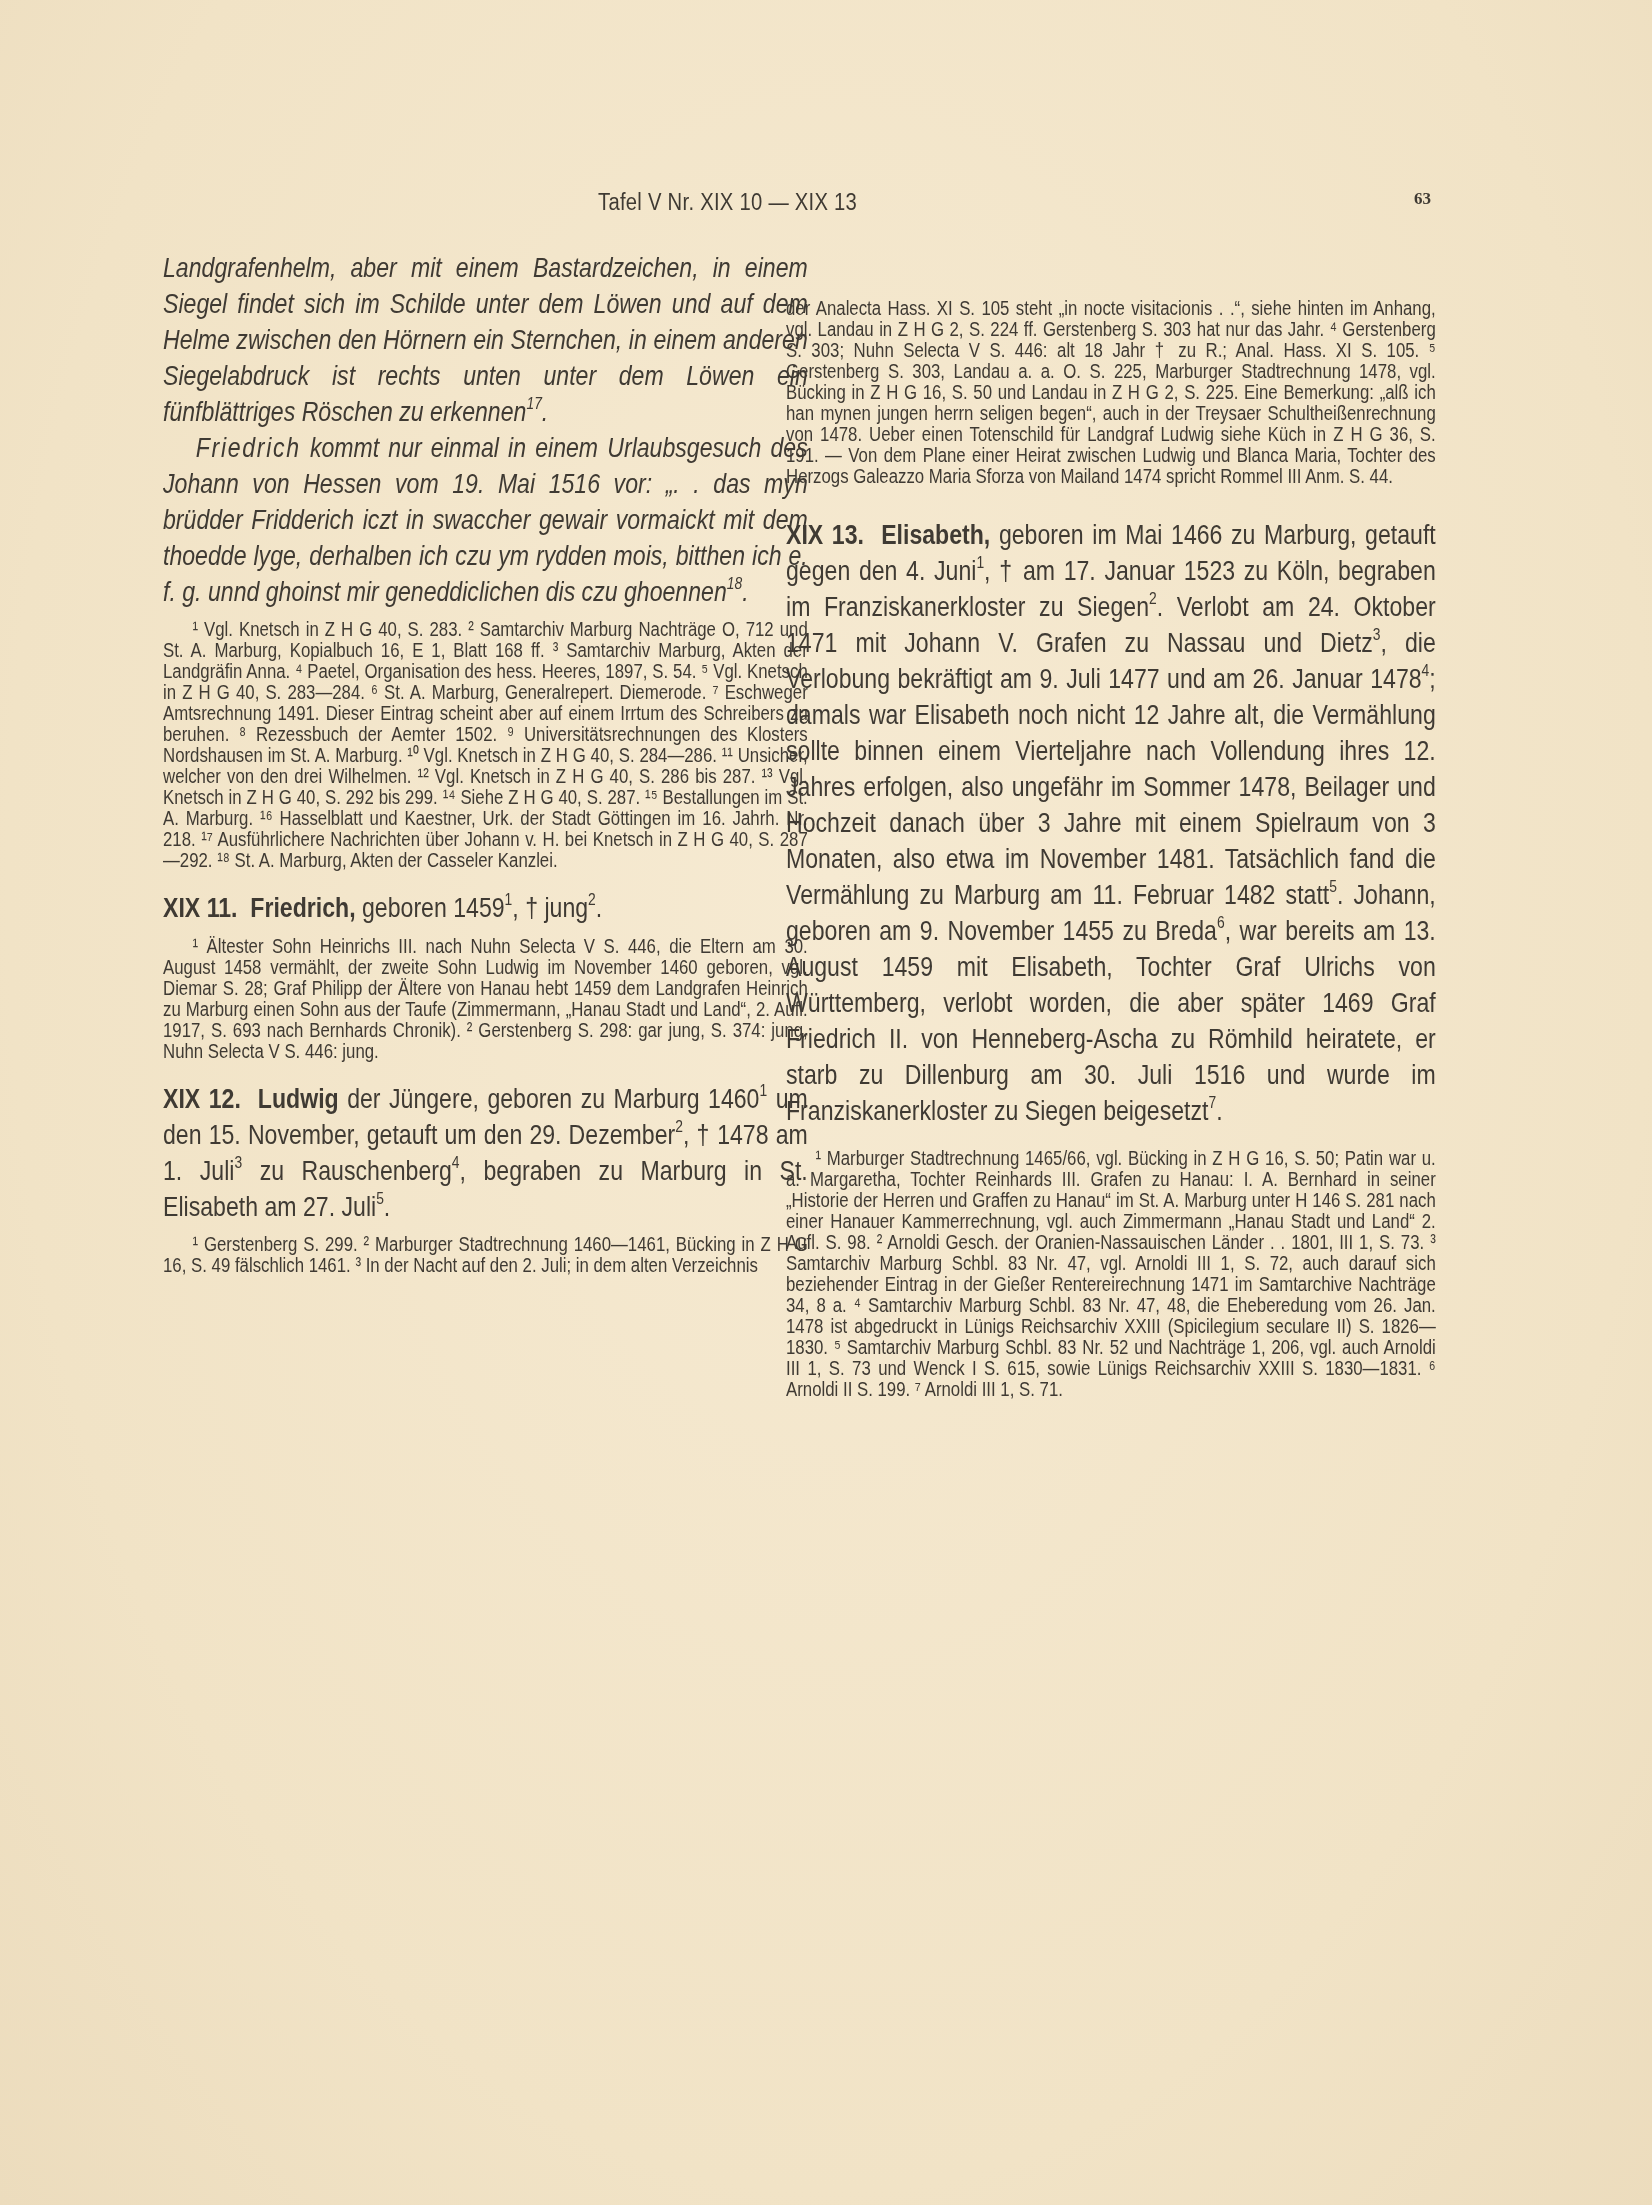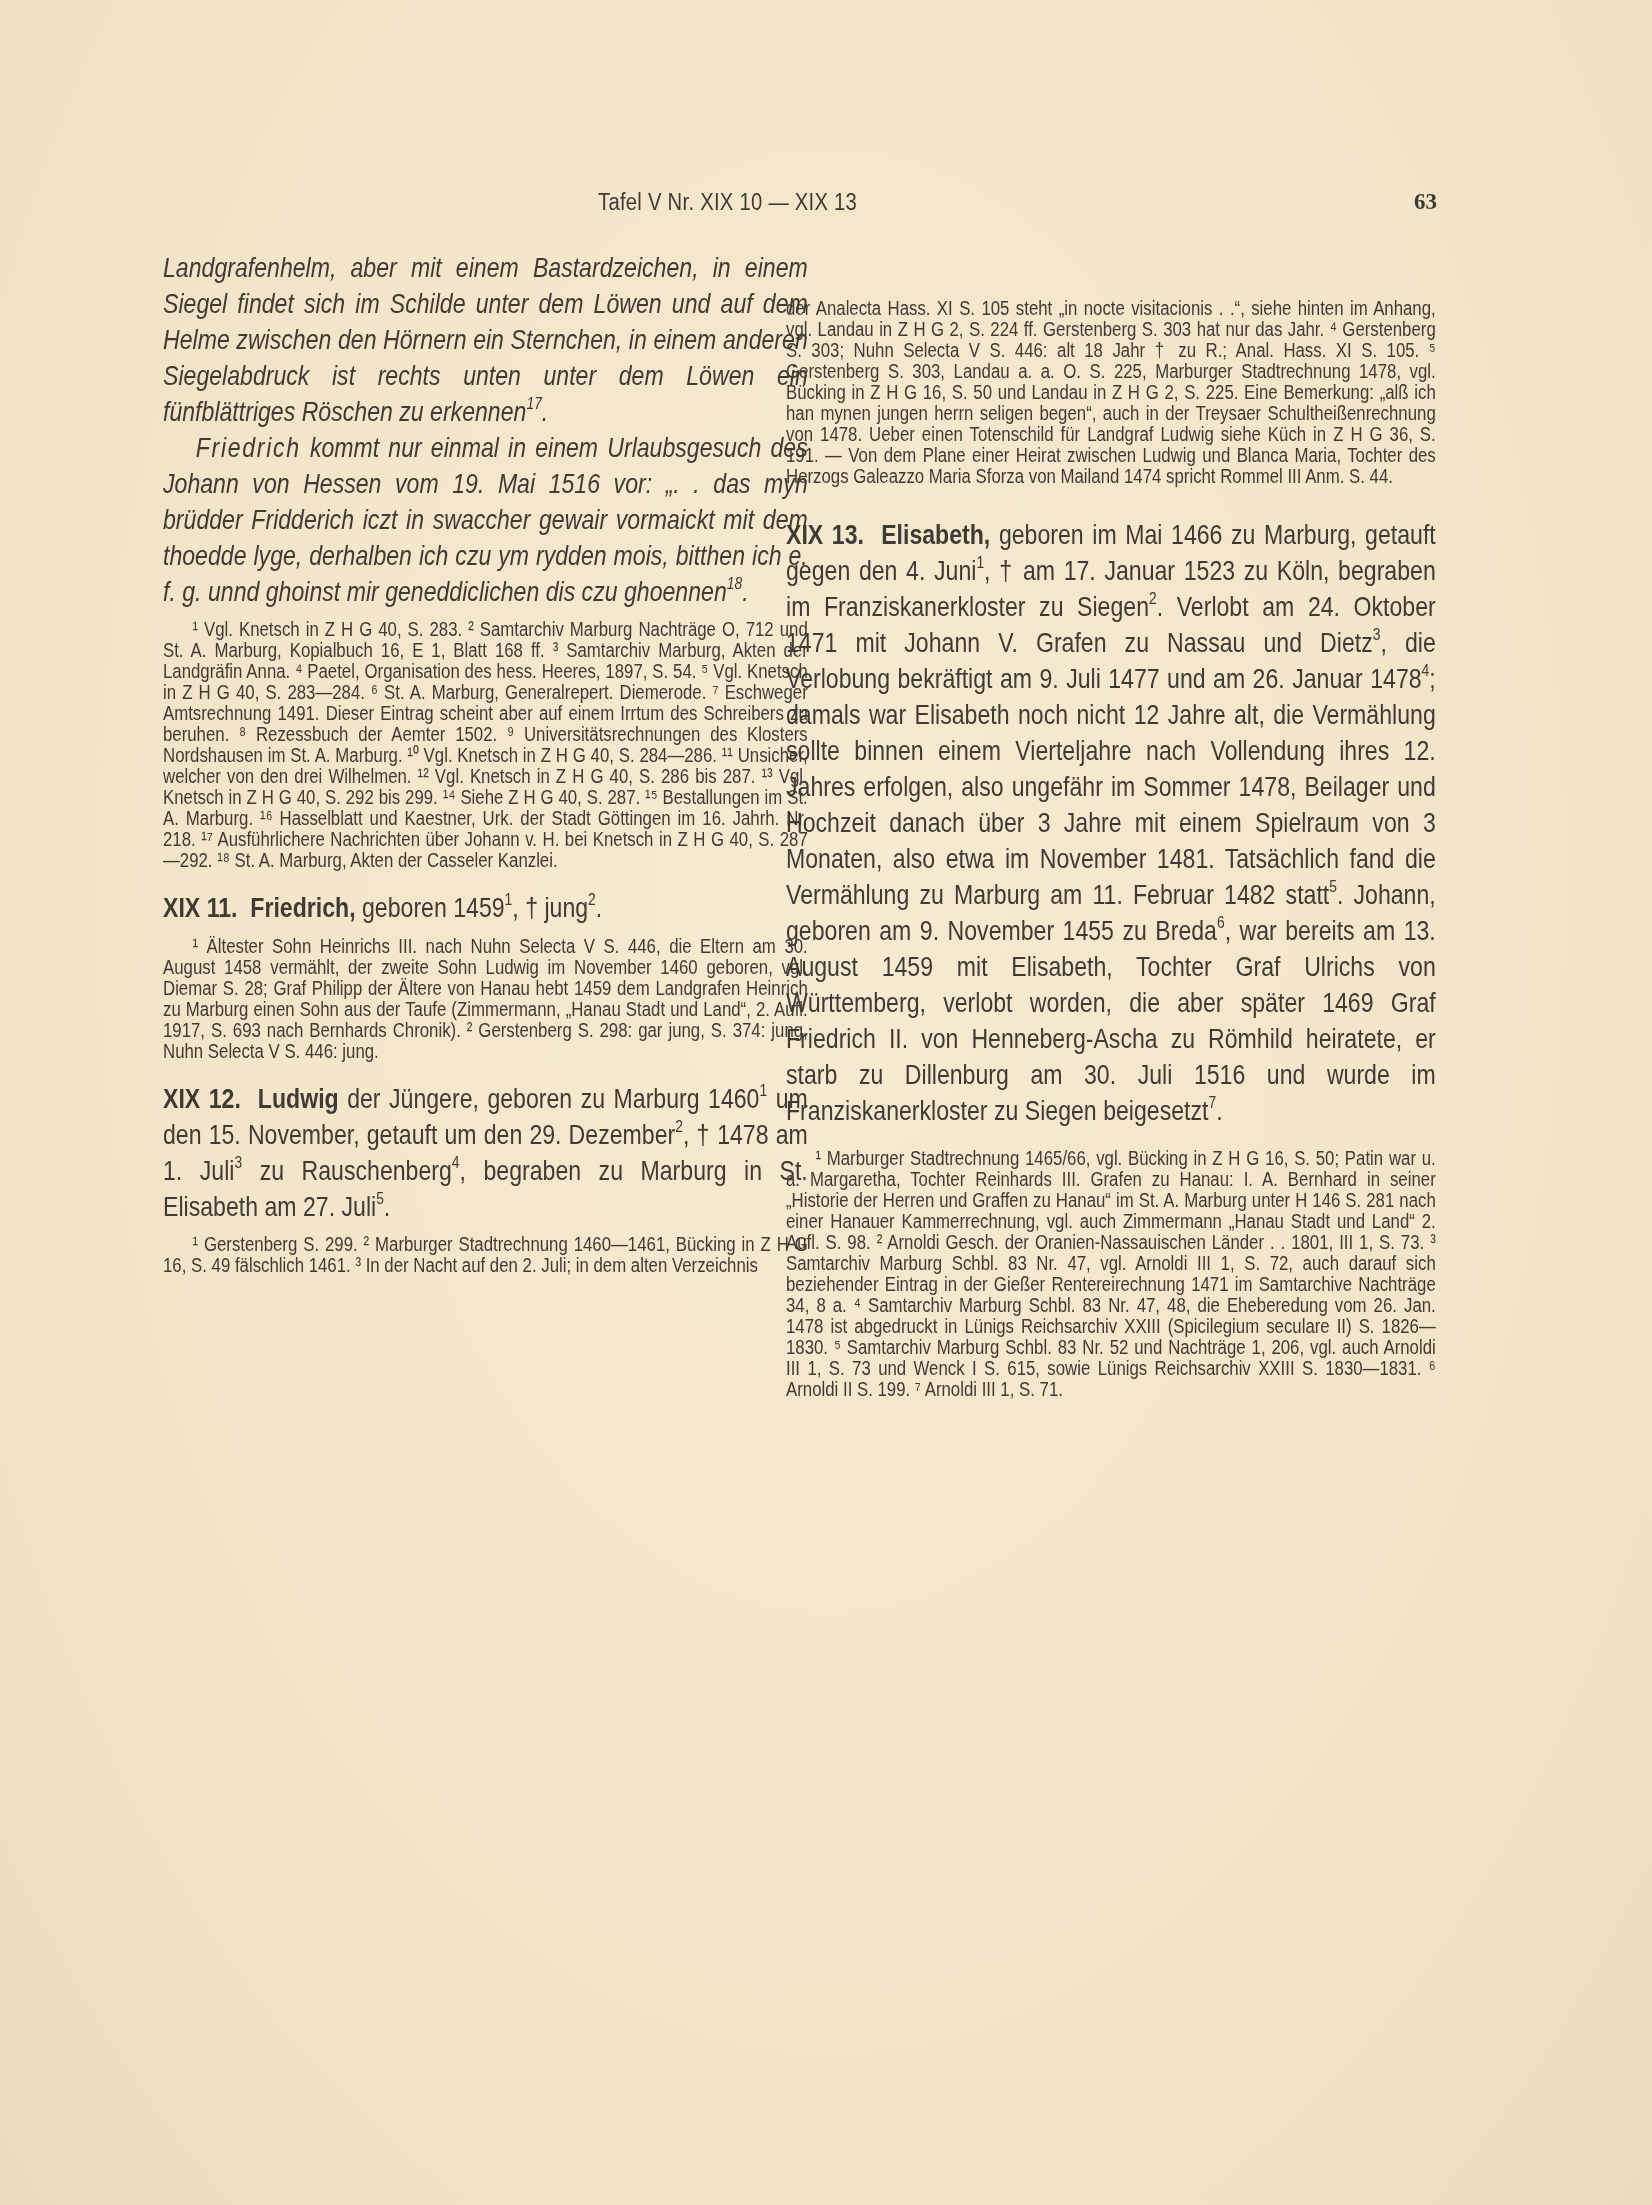--- a/index.html
+++ b/index.html
@@ -17,21 +17,21 @@
     padding-left: 9px;
   }
   .running-head {
     position: absolute; top: 189px; left: 598px;
     font-size: 23px; letter-spacing: 0.3px;
     font-family: "Liberation Sans Narrow", "Liberation Sans", sans-serif;
     transform: scaleX(0.88); transform-origin: left center;
   }
   .page-number {
     position: absolute; top: 189px; left: 1414px;
-    font-size: 23px; font-weight: bold;
+    font-size: 17px; font-weight: bold;
   }
   .col {
     position: absolute; top: 250px; width: 645px;
   }
   .col-left { left: 163px; }
   .col-right { left: 786px; width: 650px; margin-top: 48px; }
 
   .main-text {
     font-size: 27.5px; line-height: 36px;
     text-align: justify; margin: 0;

